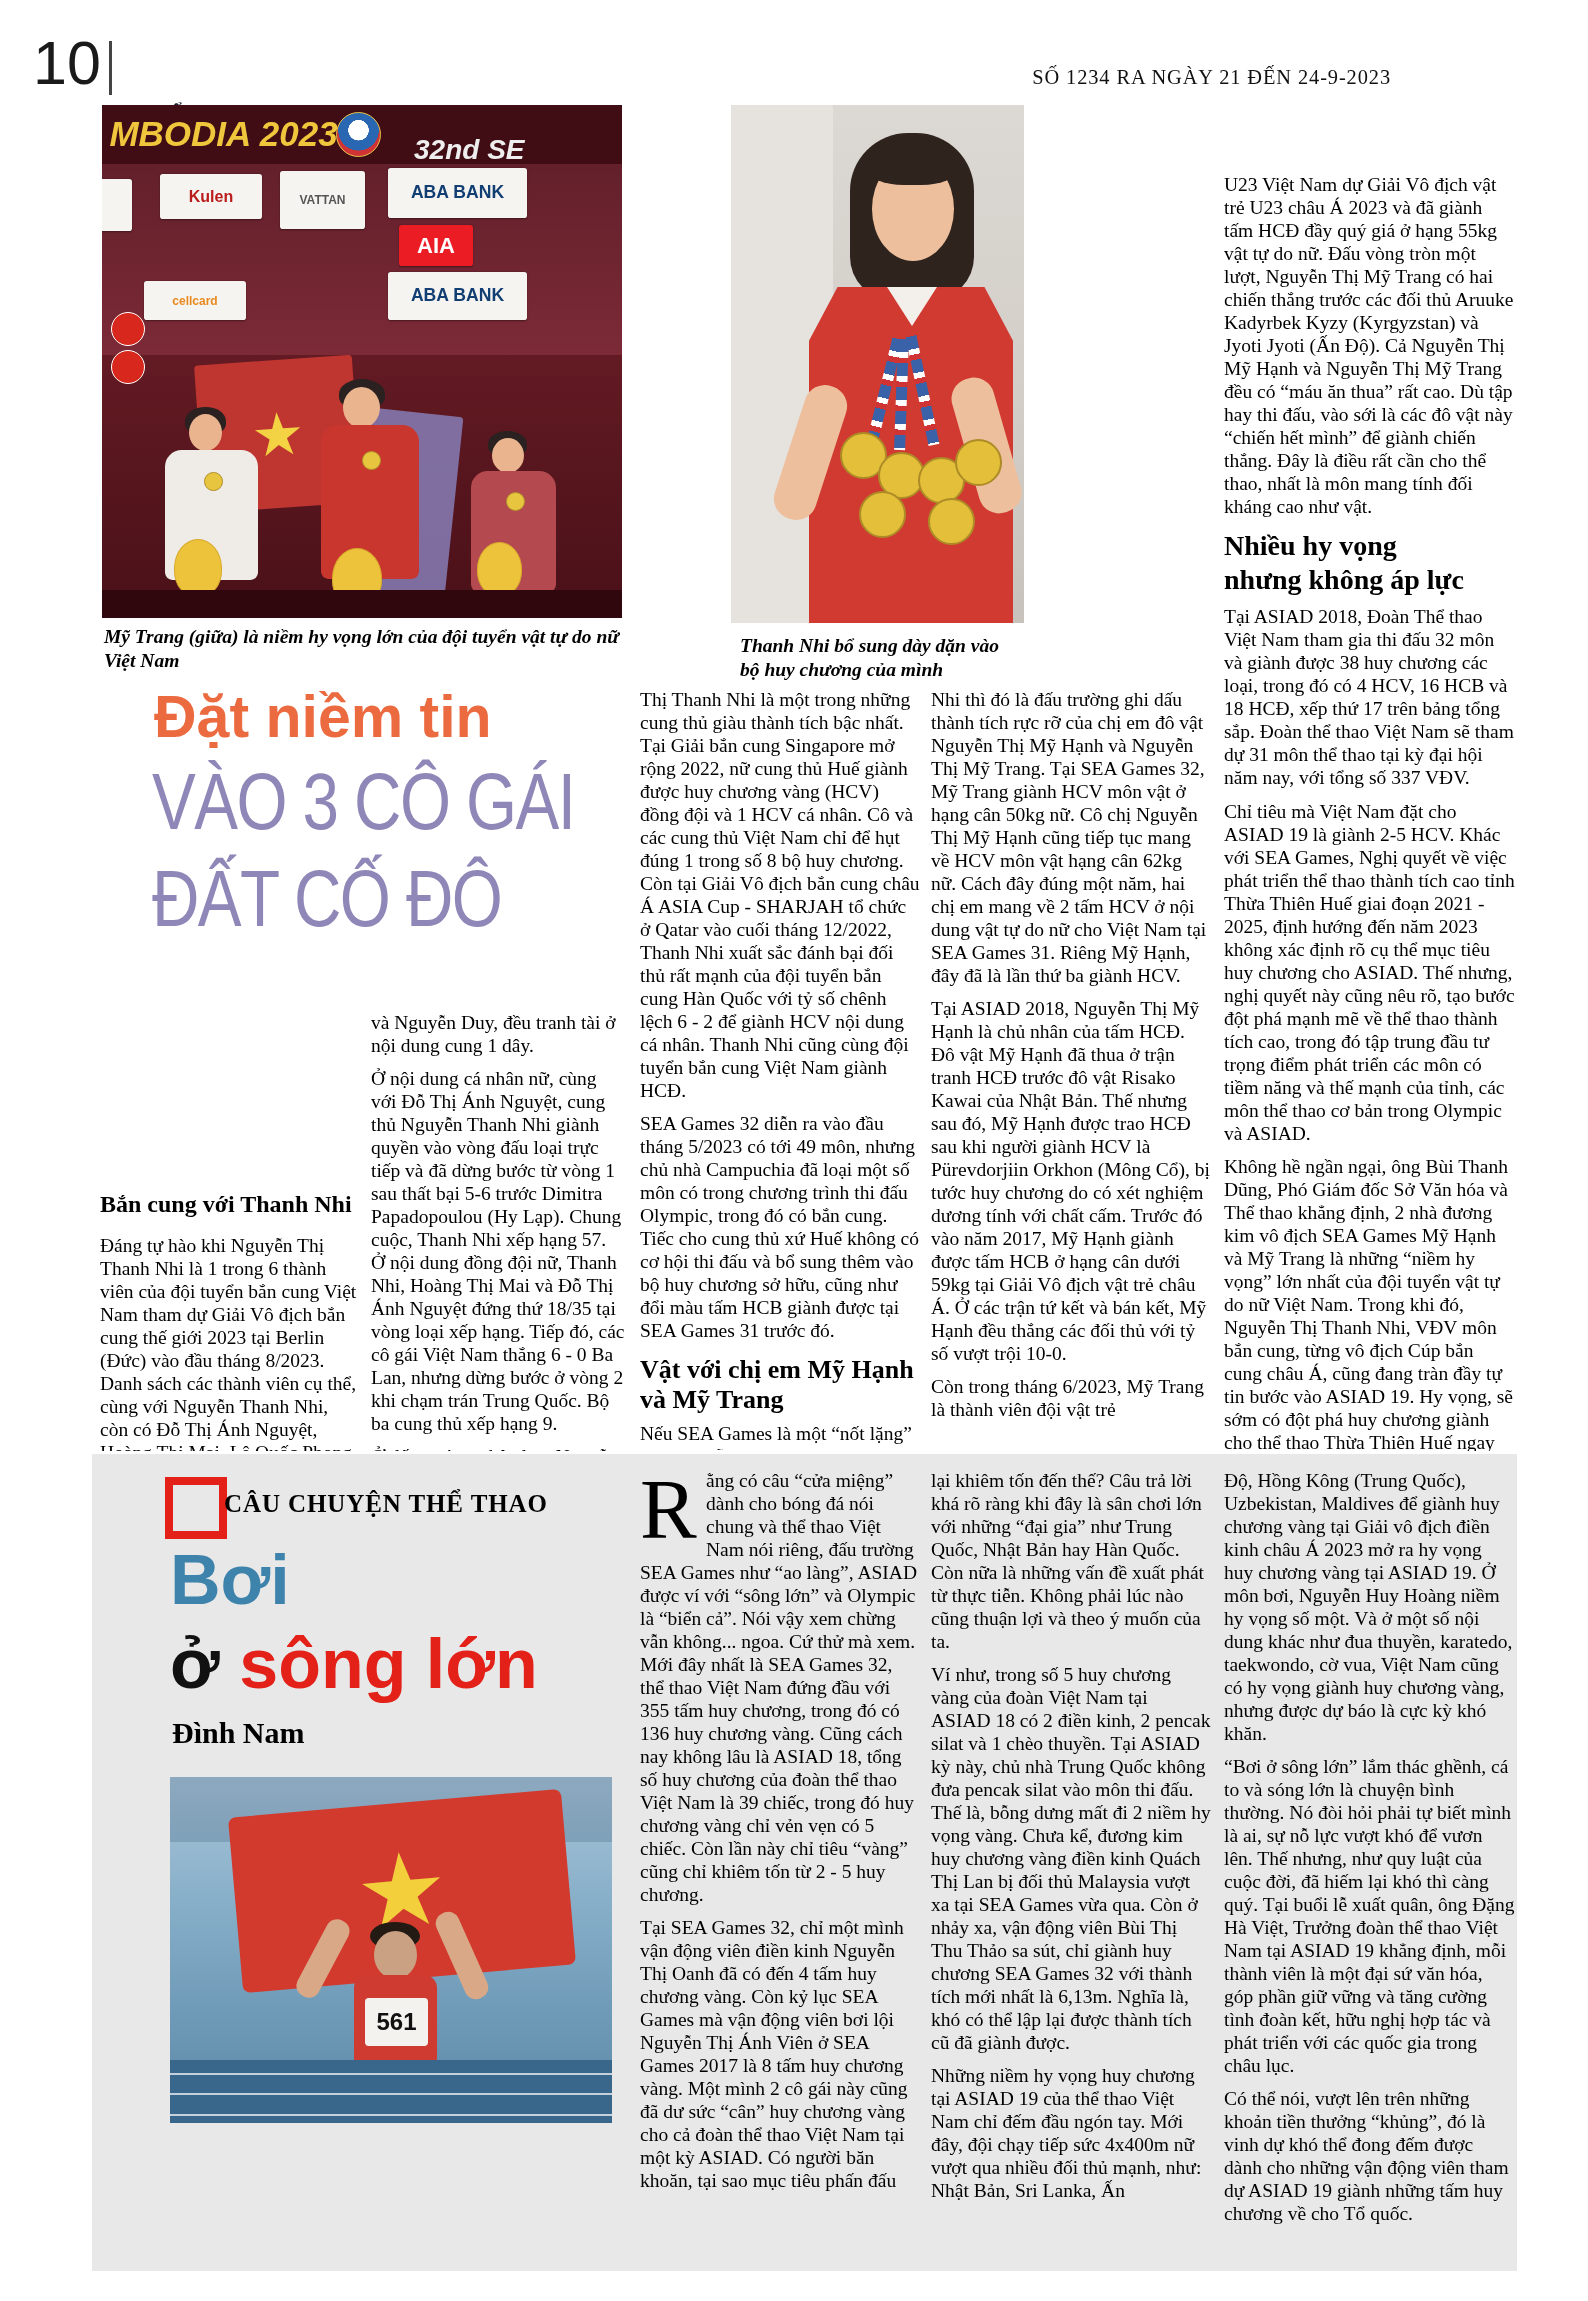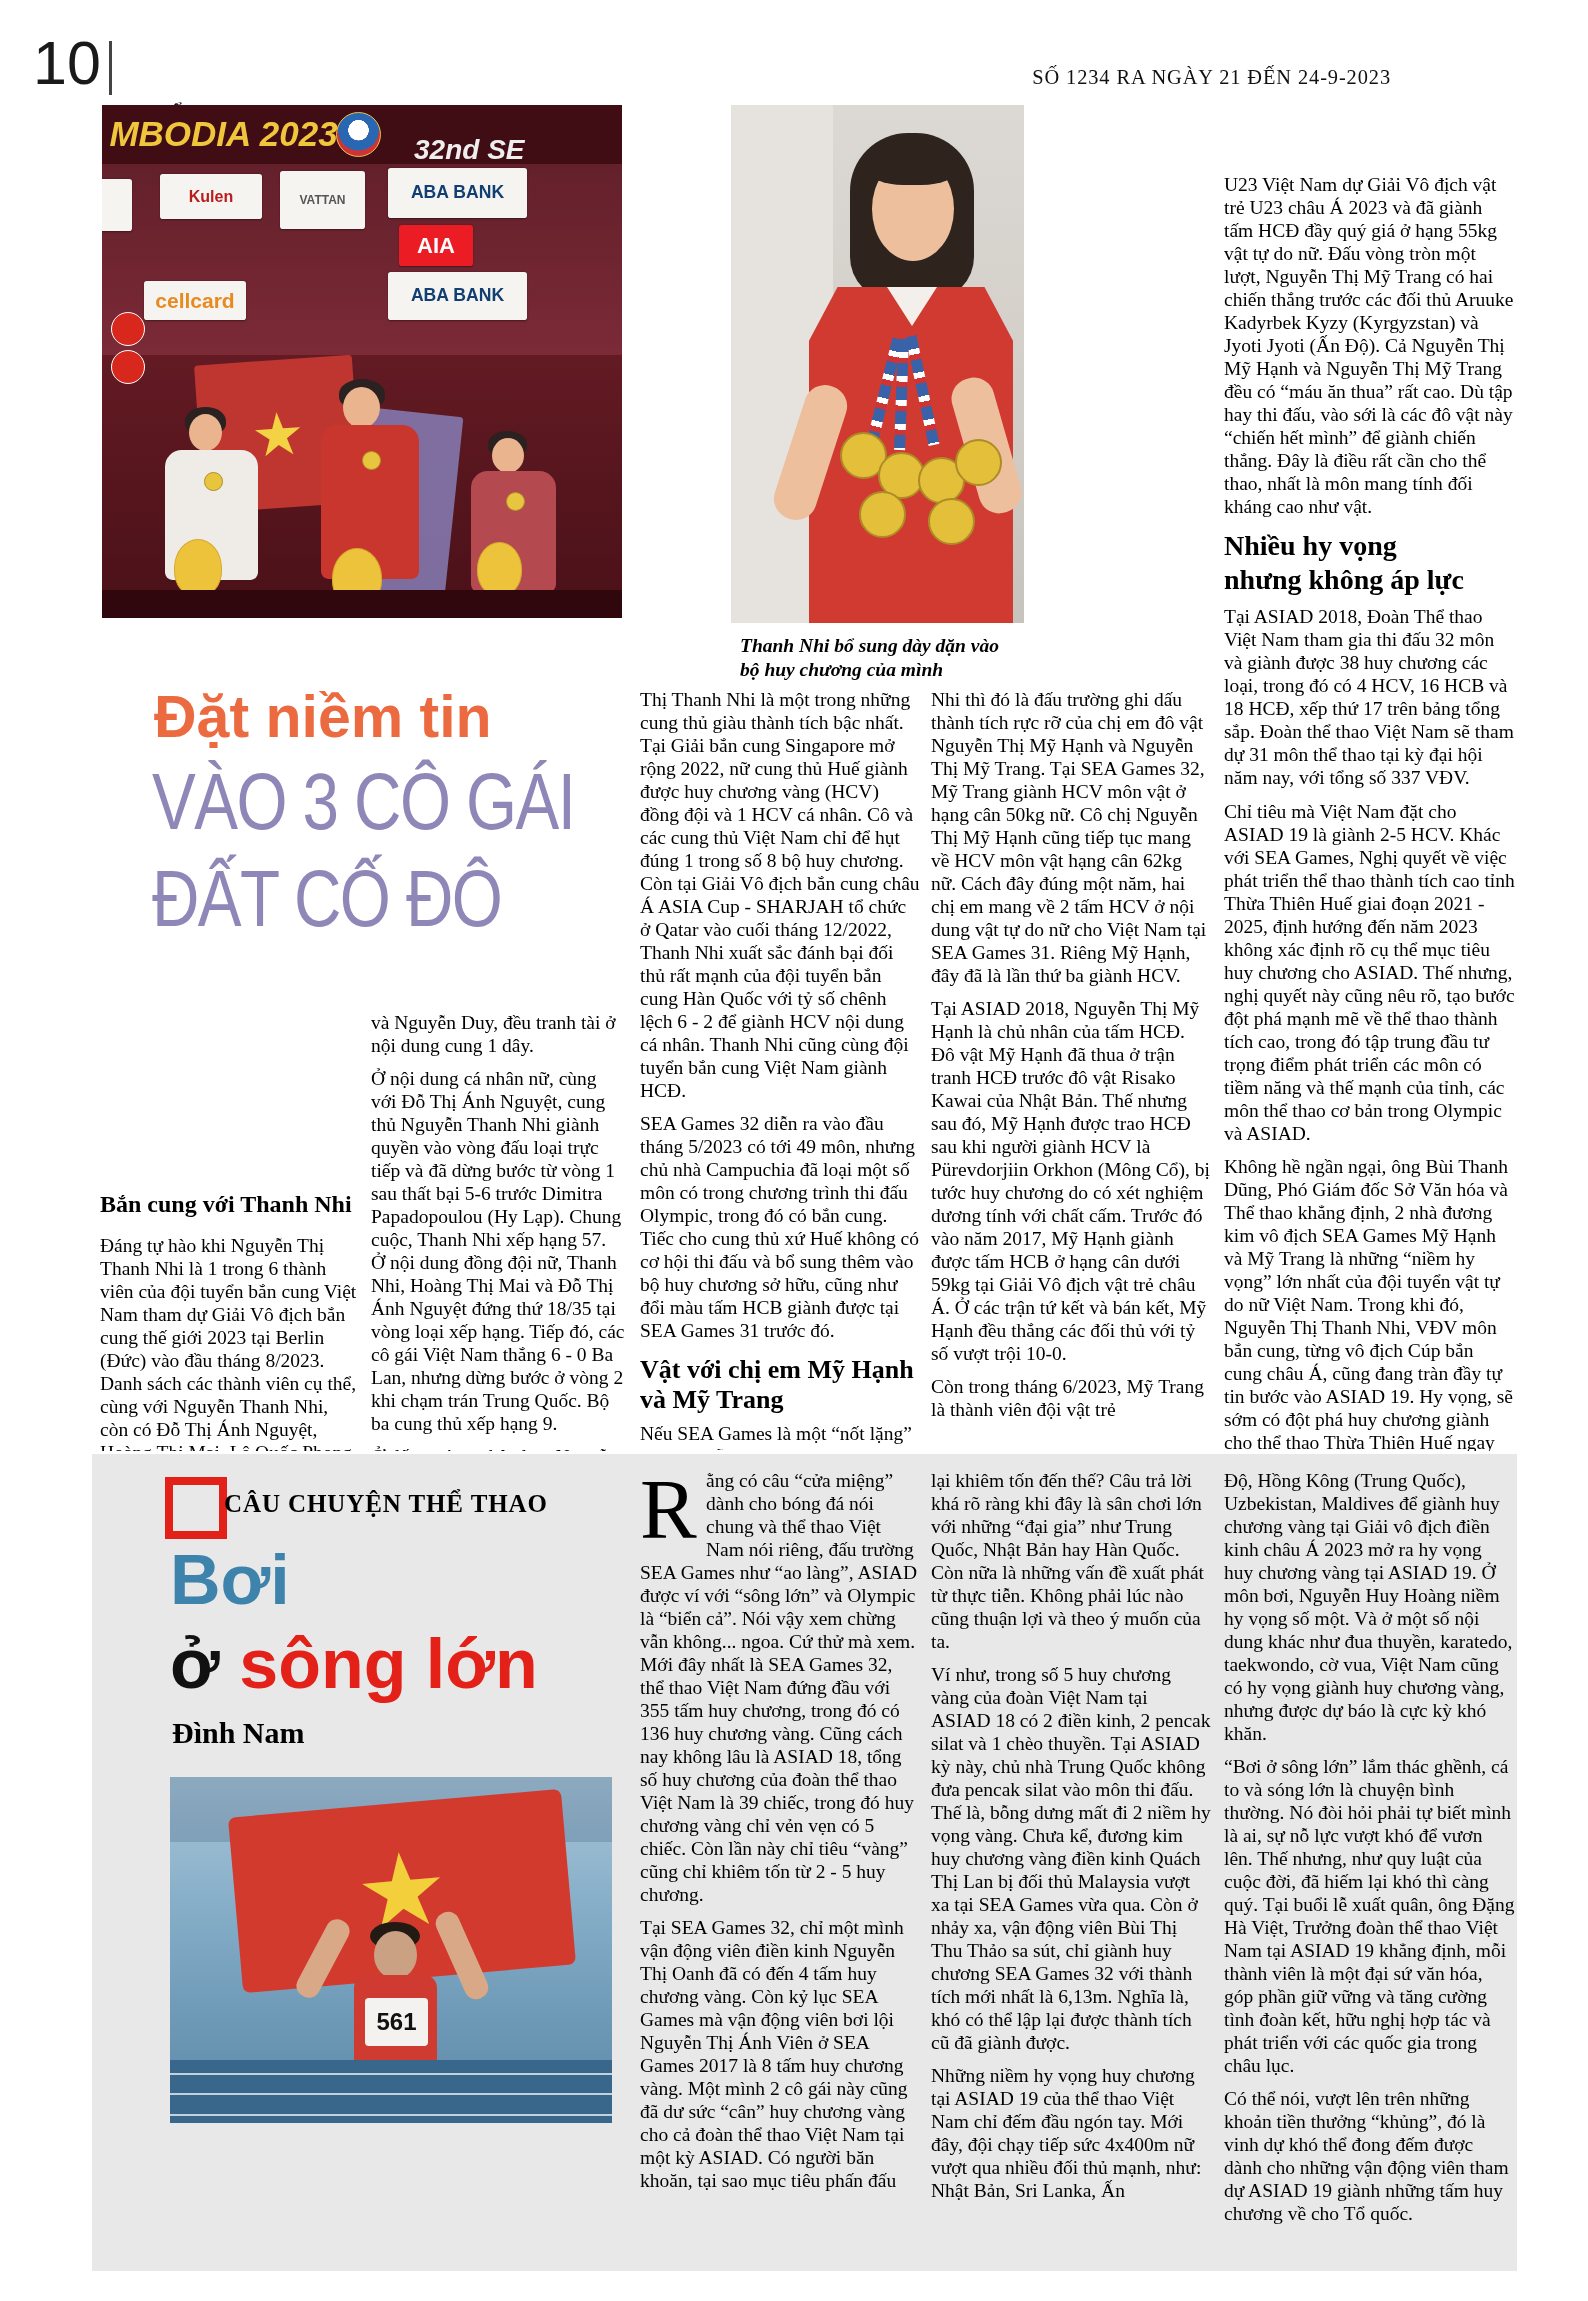--- a/index.html
+++ b/index.html
@@ -26,21 +26,21 @@
              background:radial-gradient(circle at 50% 40%,#fff 0 30%,#2a67b2 31% 60%,#cf3333 61% 100%);border:1.9px solid #e8c54a;}
   .p1-banner-right{position:absolute;left:312px;top:15px;font:italic 700 28px/1 "Liberation Sans",sans-serif;color:#eee;margin-top:16px;}
   .p1-band2{position:absolute;left:0;top:59px;width:520px;height:191px;
             background:linear-gradient(180deg,#63202b,#7b2a36);}
   .sponsor{position:absolute;background:#f6f4f0;border-radius:2.8px;display:flex;align-items:center;justify-content:center;
            font:700 16px/1 "Liberation Sans",sans-serif;color:#6b6b6b;box-shadow:0 0.9px 1.9px rgba(0,0,0,.4);}
   .sp-kulen{left:58px;top:10.2px;width:102px;height:45px;color:#b91c1c;}
   .sp-vattan{left:178px;top:7.4px;width:85px;height:58px;font-size:12px;color:#555;}
   .sp-aba1{left:286px;top:3.7px;width:139px;height:50px;color:#123f73;font-size:17.6px;}
   .sp-aia{left:297px;top:61px;width:74px;height:41px;background:#ec1c24;color:#fff;font-size:22px;}
-  .sp-cellcard{left:42px;top:117px;width:102px;height:39px;color:#e88a1f;font-size:21px;}
+  .sp-cellcard{left:42px;top:117px;width:102px;height:39px;color:#e88a1f;font-size:12px;}
   .sp-aba2{left:286px;top:108px;width:139px;height:48px;color:#123f73;font-size:17.6px;}
   .sp-part{left:-7.4px;top:15px;width:37px;height:52px;}
   .coke{position:absolute;width:32px;height:32px;border-radius:50%;background:#d8281e;border:1.9px solid #fff;}
   .coke1{left:9.3px;top:148px;} .coke2{left:9.3px;top:186px;}
   .p1-stage{position:absolute;left:0;top:250px;width:520px;height:263px;}
   .flag-red{position:absolute;left:97px;top:4.6px;width:158px;height:148px;background:#bf3530;
             transform:rotate(-4deg);border-radius:3.7px;display:flex;align-items:center;justify-content:center;
             font:400 59px/1 "DejaVu Sans",sans-serif;color:#f3d243;}
   .flag-purple{position:absolute;left:241px;top:56px;width:111px;height:186px;background:#8478ae;
             transform:rotate(6deg);border-radius:3.7px;opacity:.9;}
@@ -176,20 +176,21 @@
       <div class="athlete">
         <div class="hair" style="left:386px;top:76px;width:39px;height:26px;"></div>
         <div class="head" style="left:390px;top:83px;width:32px;height:35px;"></div>
         <div class="torso" style="left:369px;top:116px;width:85px;height:121px;background:#b44a50;"></div>
         <div class="medal" style="left:404px;top:137px;"></div>
         <div class="mascot" style="left:375px;top:187px;width:43px;height:52px;"></div>
       </div>
       <div class="p1-floor"></div>
     </div>
   </div>
+  <div class="abs caption" id="caption1">Mỹ Trang (giữa) là niềm hy vọng lớn của đội tuyển vật tự do nữ Việt Nam</div>
 
   <div class="abs photo" id="photo2">
     <div class="p2-window"></div>
     <div class="p2-hair"></div>
     <div class="p2-face"></div>
     <div class="p2-bangs"></div>
     <div class="p2-polo"></div>
     <div class="p2-collar"></div>
     <div class="p2-arm p2-armL"></div>
     <div class="p2-arm p2-armR"></div>

